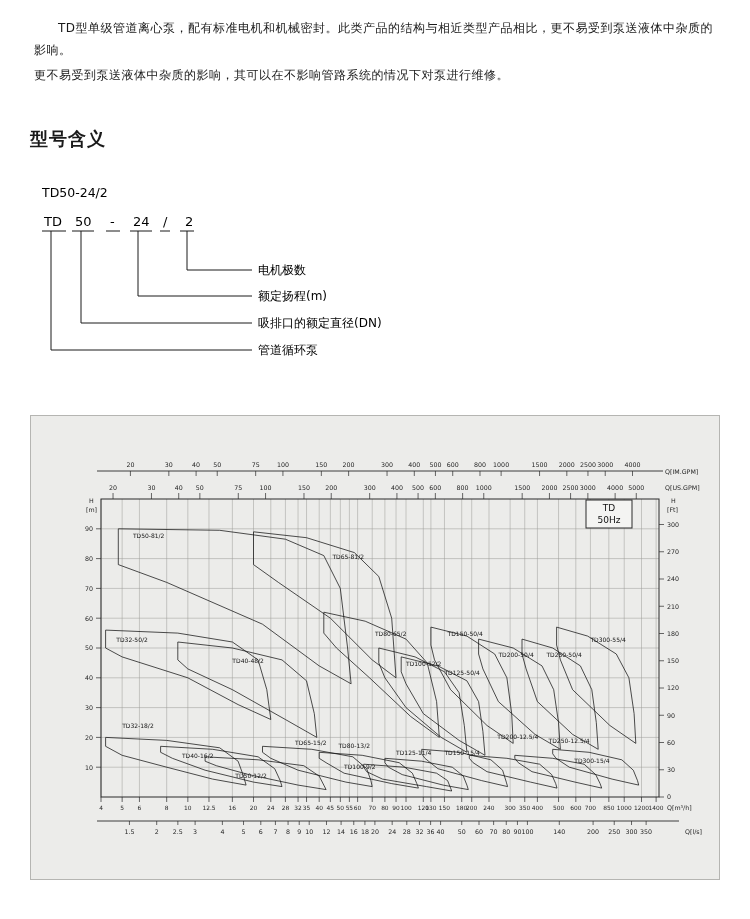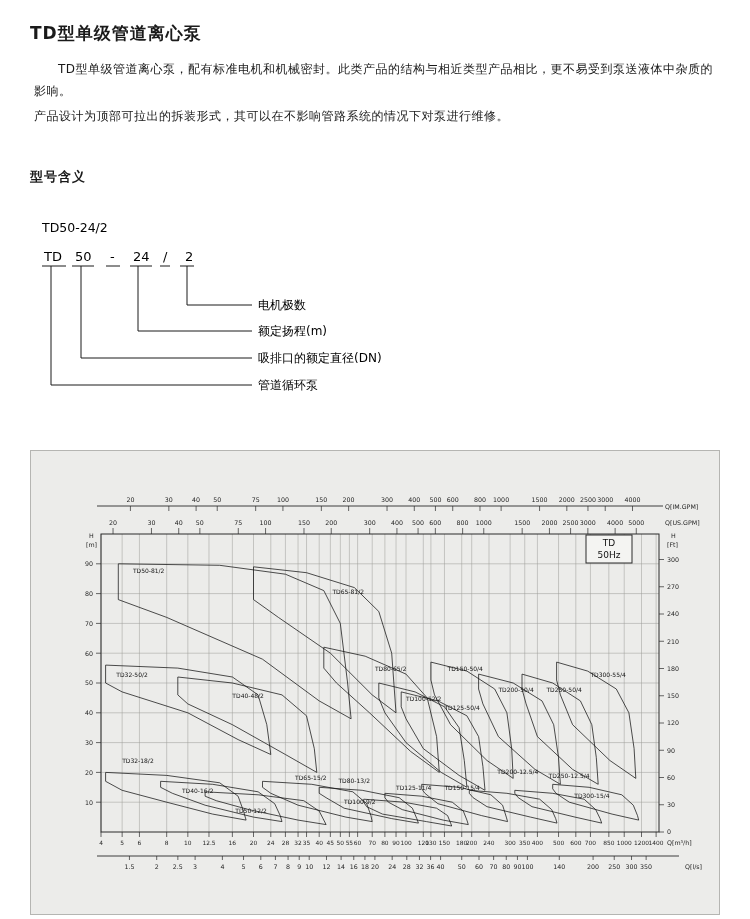--- a/index.html
+++ b/index.html
@@ -1,37 +1,36 @@
 <!DOCTYPE html>
 <html><head>
 <meta charset="utf-8">
 <style>
   html,body{margin:0;padding:0;background:#fff;}
   body{width:750px;height:919px;font-family:"DejaVu Sans","Liberation Sans",sans-serif;color:#1a1a1a;position:relative;}
   .page{padding:14px 30px 0 30px;}
   h1.doc-title{font-size:17px;font-weight:bold;margin:8px 0 14px 0;letter-spacing:1px;}
   .intro p{font-size:12px;line-height:1.8;margin:4px;letter-spacing:0.5px;}
   .intro p.indent{text-indent:2em;}
-  h2.sec{font-size:13px;font-weight:bold;margin:0;letter-spacing:1px;}
+  h2.sec{font-size:18px;font-weight:bold;margin:0;letter-spacing:1px;}
   .model-section{margin-top:40px;}
   .model-svg-wrap{margin-top:4px;}
   .chart-section{margin-top:46px;}
   .chart-panel{margin-top:12px;background:#ececea;border:1px solid #b5b5b2;width:688px;height:463px;}
   svg text{font-family:"DejaVu Sans","Liberation Sans",sans-serif;}
 </style>
 </head>
 <body>
 
 <div class="page">
 
-  <h1 class="doc-title">TD型单级管道离心泵</h1>
 
   <div class="intro">
     <p class="indent">TD型单级管道离心泵，配有标准电机和机械密封。此类产品的结构与相近类型产品相比，更不易受到泵送液体中杂质的影响。</p>
-    <p>产品设计为顶部可拉出的拆装形式，其可以在不影响管路系统的情况下对泵进行维修。</p>
+    <p>更不易受到泵送液体中杂质的影响，其可以在不影响管路系统的情况下对泵进行维修。</p>
   </div>
 
   <div class="model-section">
     <h2 class="sec">型号含义</h2>
     <div class="model-svg-wrap">
       <svg id="model-svg" width="700" height="210" viewBox="0 0 700 210">
           <text x="12" y="42" font-size="12.5">TD50-24/2</text>
           <text x="14" y="71" font-size="13">TD</text>
           <line x1="12" y1="76" x2="36" y2="76" stroke="#1a1a1a" stroke-width="1"></line>
           <text x="45" y="71" font-size="13">50</text>

